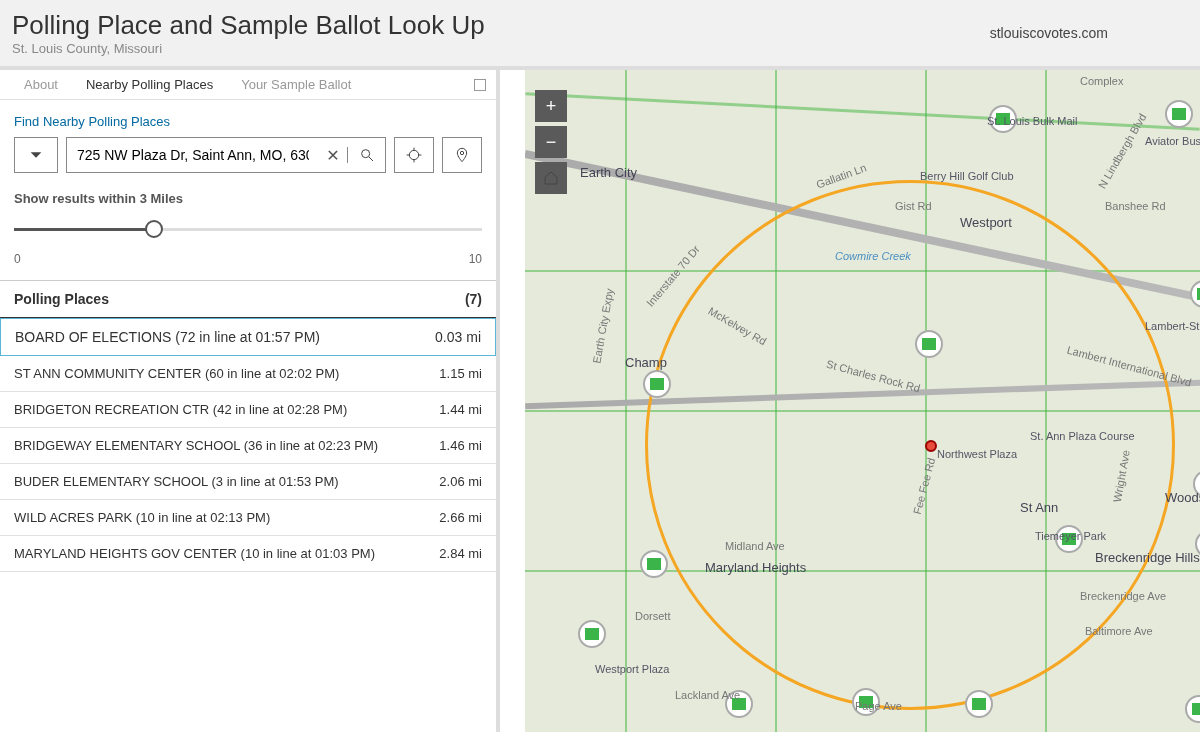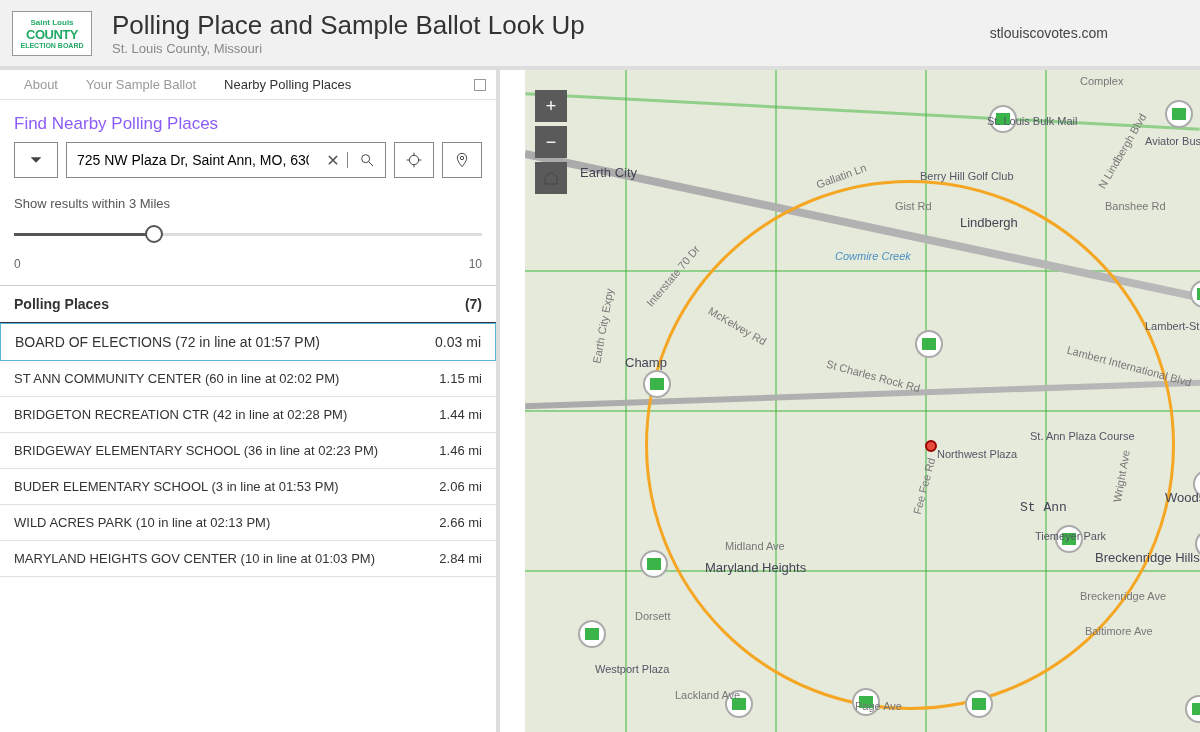--- a/index.html
+++ b/index.html
@@ -13,29 +13,29 @@
   .title { font-size: 26px; font-weight: 400; color: #333; }
   .subtitle { font-size: 13px; color: #888; }
   .url { font-size: 14px; color: #444; margin-left: 60px; margin-right: 80px; }
   .body { display: flex; height: calc(100% - 70px); gap: 25px; }
   .sidebar { width: 500px; border-right: 4px solid #ddd; display: flex; flex-direction: column; background: #fff; }
   .tabs { display: flex; align-items: center; border-bottom: 1px solid #e0e0e0; font-size: 13px; padding: 0 10px; height: 30px; }
   .tab { padding: 6px 14px; color: #999; cursor: pointer; }
   .tab.active { color: #333; }
   .tab-collapse { margin-left: auto; width: 12px; height: 12px; border: 1px solid #999; }
   .panel { padding: 14px 14px 0 14px; }
-  .find-label { font-size: 17px; color: #8b5cf6; margin-bottom: 8px; }
+  .find-label { font-size: 13px; color: #0369a1; margin-bottom: 8px; }
   .search-row { display: flex; gap: 8px; margin-bottom: 18px; }
   .dd { width: 44px; height: 36px; border: 1px solid #888; display: flex; align-items: center; justify-content: center; cursor: pointer; }
   .input-wrap { flex: 1; display: flex; border: 1px solid #888; height: 36px; align-items: center; }
   .input-wrap input { border: none; flex: 1; padding: 0 10px; font-size: 14px; outline: none; }
   .clear-x { width: 28px; text-align: center; font-size: 16px; color: #555; cursor: pointer; }
   .search-btn { width: 38px; border-left: 1px solid #888; display: flex; align-items: center; justify-content: center; cursor: pointer; }
   .icon-btn { width: 40px; height: 36px; border: 1px solid #888; display: flex; align-items: center; justify-content: center; cursor: pointer; }
-  .miles-label { font-size: 13px; color: #555; margin-bottom: 10px; }
+  .miles-label { font-size: 13px; color: #555; margin-bottom: 10px; font-weight: bold; }
   .slider-wrap { position: relative; height: 30px; }
   .slider-track { position: absolute; top: 12px; left: 0; right: 0; height: 3px; background: #ddd; }
   .slider-fill { position: absolute; top: 12px; left: 0; width: 30%; height: 3px; background: #555; }
   .slider-thumb { position: absolute; top: 4px; left: calc(30% - 9px); width: 18px; height: 18px; border-radius: 50%; background: #fff; border: 2px solid #555; cursor: pointer; }
   .slider-ends { display: flex; justify-content: space-between; font-size: 12px; color: #666; margin-top: 6px; margin-bottom: 14px; }
   .list-header { display: flex; justify-content: space-between; padding: 10px 14px; border-top: 1px solid #ccc; border-bottom: 1px solid #333; font-size: 14px; font-weight: 600; }
   .list { overflow-y: auto; }
   .item { display: flex; justify-content: space-between; padding: 10px 14px; border-bottom: 1px solid #e0e0e0; font-size: 13px; }
   .item.selected { border: 1px solid #5bb5d8; font-weight: 400; font-size: 14px; }
   .item .dist { white-space: nowrap; }
@@ -51,38 +51,33 @@
   .ml.city { font-size: 13px; color: #445; font-weight: 500; }
   .ml.water { color: #4a90c2; font-style: italic; }
   .ml.road { color: #777; }
   .green-line { position: absolute; background: rgba(60,180,60,0.5); }
   svg.icon { width: 16px; height: 16px; stroke: #444; fill: none; stroke-width: 1.5; }
 </style>
 </head>
 <body>
 
 <div class="header">
-  <div class="logo">
-    <div class="l1">Saint Louis</div>
-    <div class="l2">COUNTY</div>
-    <div class="l3">ELECTION BOARD</div>
-  </div>
   <div class="title-block">
     <div class="title">Polling Place and Sample Ballot Look Up</div>
     <div class="subtitle">St. Louis County, Missouri</div>
   </div>
   <div class="url">stlouiscovotes.com</div>
 </div>
 
 <div class="body">
   <div class="sidebar">
     <div class="tabs">
       <div class="tab">About</div>
+      <div class="tab active">Nearby Polling Places</div>
       <div class="tab">Your Sample Ballot</div>
-      <div class="tab active">Nearby Polling Places</div>
       <div class="tab-collapse"></div>
     </div>
     <div class="panel">
       <div class="find-label">Find Nearby Polling Places</div>
       <div class="search-row">
         <div class="dd">
           <svg class="icon" viewBox="0 0 24 24">
               <path d="M4 8 L12 16 L20 8 Z" fill="#444" stroke="none"></path>
             </svg>
         </div>
@@ -224,22 +219,22 @@
       </div>
     <div class="marker" style="left:670px; top:460px;">
         <div class="mi"></div>
       </div>
     <div class="marker" style="left:660px; top:625px;">
         <div class="mi"></div>
       </div>
 
     <div class="ml city" style="left:55px; top:95px;">Earth City</div>
     <div class="ml city" style="left:100px;top:285px;">Champ</div>
-    <div class="ml city" style="left:435px;top:145px;">Lindbergh</div>
-    <div class="ml city" style="left:495px;top:430px;font-family:Liberation Mono, monospace;">St Ann</div>
+    <div class="ml city" style="left:435px;top:145px;">Westport</div>
+    <div class="ml city" style="left:495px;top:430px;">St Ann</div>
     <div class="ml city" style="left:180px;top:490px;">Maryland Heights</div>
     <div class="ml city" style="left:570px;top:480px;">Breckenridge Hills</div>
     <div class="ml city" style="left:640px;top:420px;">Woodson Terr</div>
     <div class="ml" style="left:70px; top:593px;">Westport Plaza</div>
     <div class="ml" style="left:404px;top:378px;margin-left:8px;">Northwest Plaza</div>
     <div class="ml water" style="left:310px;top:180px;">Cowmire Creek</div>
     <div class="ml" style="left:462px;top:45px;">St. Louis Bulk Mail</div>
     <div class="ml" style="left:620px;top:65px;">Aviator Business Park</div>
     <div class="ml" style="left:620px;top:250px;">Lambert-St Louis Int'l Airport</div>
     <div class="ml" style="left:395px;top:100px;">Berry Hill Golf Club</div>

